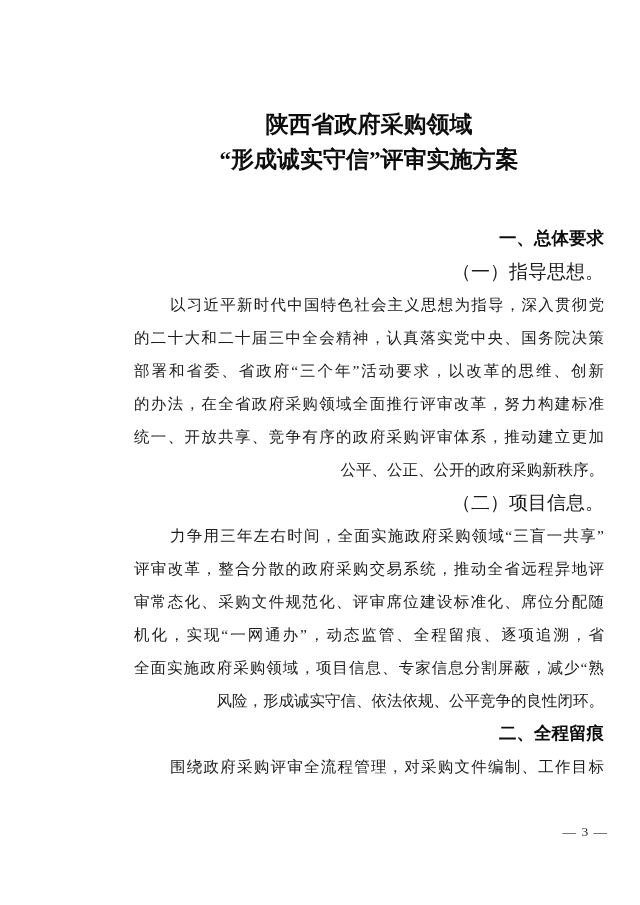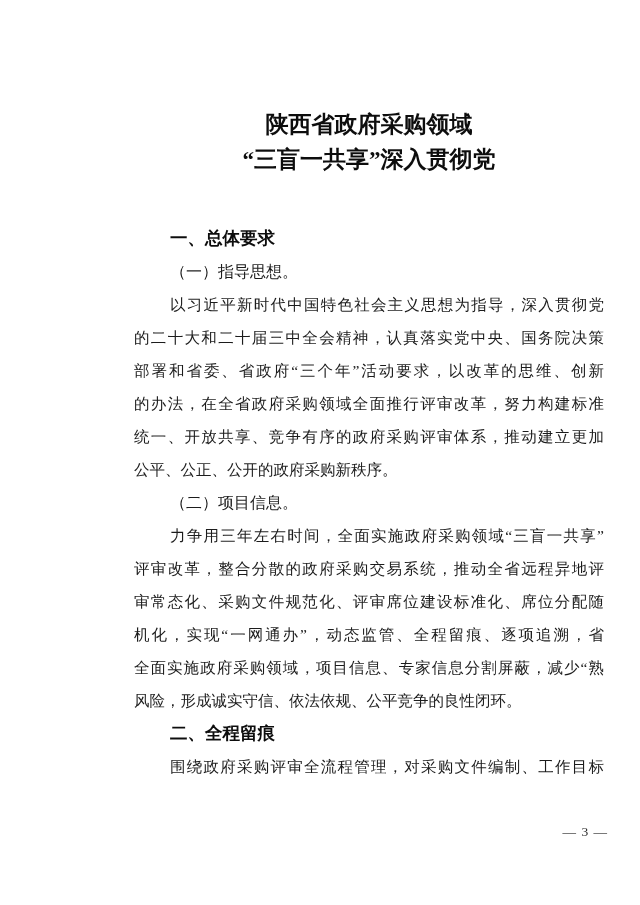--- a/index.html
+++ b/index.html
@@ -33,56 +33,57 @@
     top: 222px;
     left: 86px;
     width: 470px;
     font-size: 15.5px;
     color: #1c1c1c;
   }
   .line {
     height: 33px;
     line-height: 33px;
     overflow: hidden;
+    text-align: right;
   }
   
   .j {
     text-align: justify;
     text-align-last: justify;
   }
   
   .indent {
     padding-left: 36px;
   }
   .heading {
     font-family: "Liberation Sans", "DejaVu Sans", sans-serif;
     font-weight: bold;
     font-size: 17.5px;
     color: #0d0d0d;
   }
   .sub-heading {
-    font-size: 16px;
+    font-size: 19px;
   }
   .page-number {
     position: absolute;
     top: 824px;
     right: 80px;
     font-size: 13.5px;
     letter-spacing: 1px;
     color: #2a2a2a;
   }
 </style>
 </head>
 <body>
 
 <div class="page">
 
   <div class="doc-title">
     <div class="title-line">陕西省政府采购领域</div>
-    <div class="title-line">“三盲一共享”深入贯彻党</div>
+    <div class="title-line">“形成诚实守信”评审实施方案</div>
   </div>
 
   <div class="body-text">
 
     <div class="line heading indent">一、总体要求</div>
 
     <div class="line sub-heading indent">（一）指导思想。</div>
 
     <div class="line j indent">以习近平新时代中国特色社会主义思想为指导，深入贯彻党</div>
     <div class="line j">的二十大和二十届三中全会精神，认真落实党中央、国务院决策</div>

